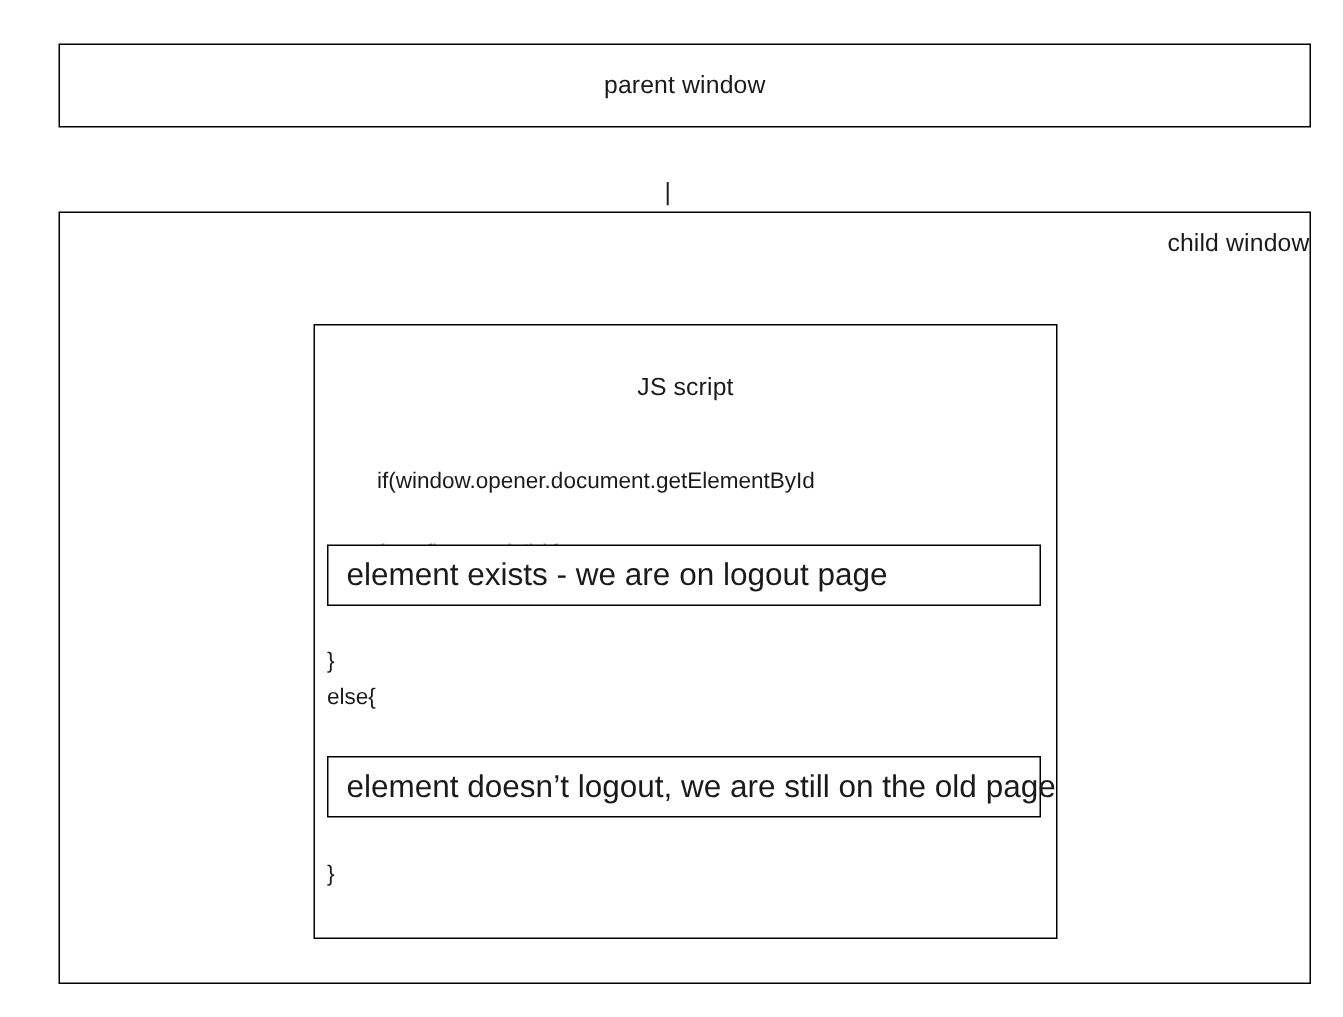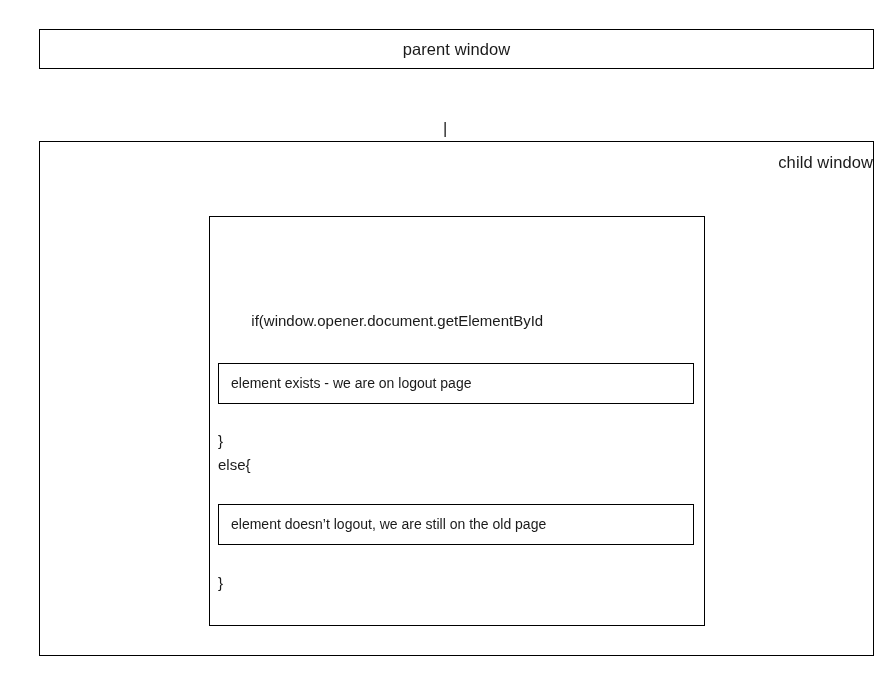--- a/index.html
+++ b/index.html
@@ -24,21 +24,21 @@
     width: 895px;
     height: 678px;
   }
 
   
   .parent-window {
     position: absolute;
     left: 39px;
     top: 29px;
     width: 835px;
-    height: 40px;
+    height: 56px;
     border: 1.4px solid #000000;
     box-sizing: border-box;
     background: #ffffff;
     padding-left: 28px;
   }
   .parent-window-title {
     position: absolute;
     left: 0;
     top: 0;
     width: 100%;
@@ -130,21 +130,21 @@
     border: 1.4px solid #000000;
     box-sizing: border-box;
     background: #ffffff;
     display: flex;
     align-items: center;
   }
   .msg-box-1 { top: 146px; }
   .msg-box-2 { top: 287px; }
   .msg-text {
     padding-left: 12px;
-    font-size: 14px;
+    font-size: 21px;
     line-height: 1.2;
     white-space: pre;
   }
 </style>
 </head>
 <body>
 
 <div class="canvas">
 
   <div class="parent-window">
@@ -154,20 +154,21 @@
   <div class="connector">
     <span class="connector-line">|</span>
     <span class="connector-line">| child opened by `window.open`</span>
     <span class="connector-line">V</span>
   </div>
 
   <div class="child-window">
     <div class="child-window-title">child window</div>
 
     <div class="js-box">
+      <div class="js-box-title">JS script</div>
 
       <div class="code-line code-if">
         <span>if(window.opener.document.getElementById</span><br>
         <span>(‘confirm_code’) ){</span>
       </div>
 
       <div class="msg-box msg-box-1">
         <span class="msg-text">element exists - we are on logout page</span>
       </div>
 

